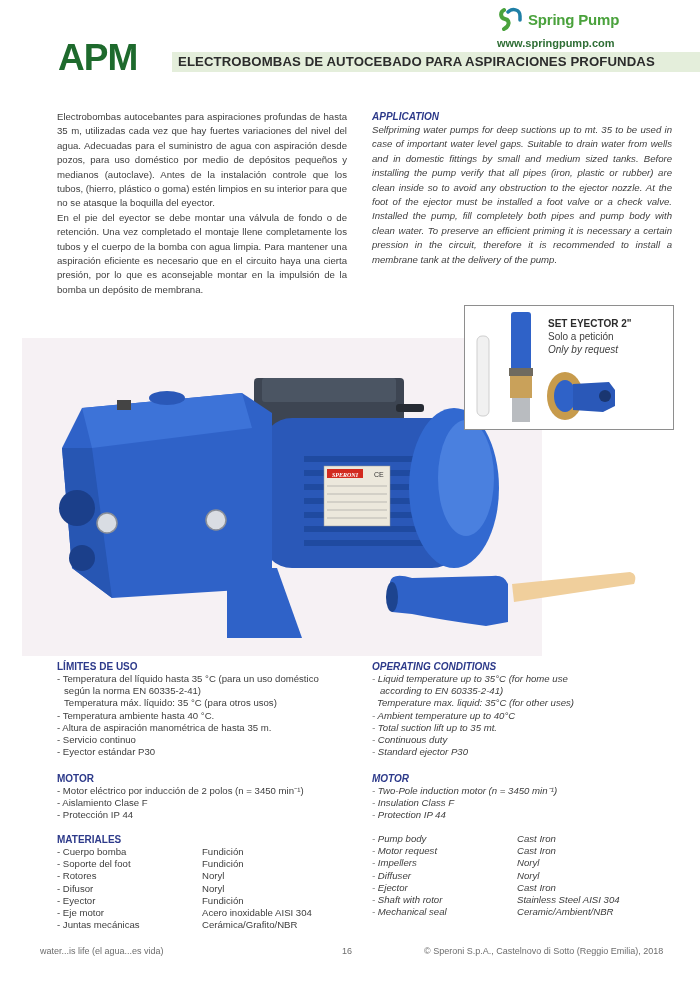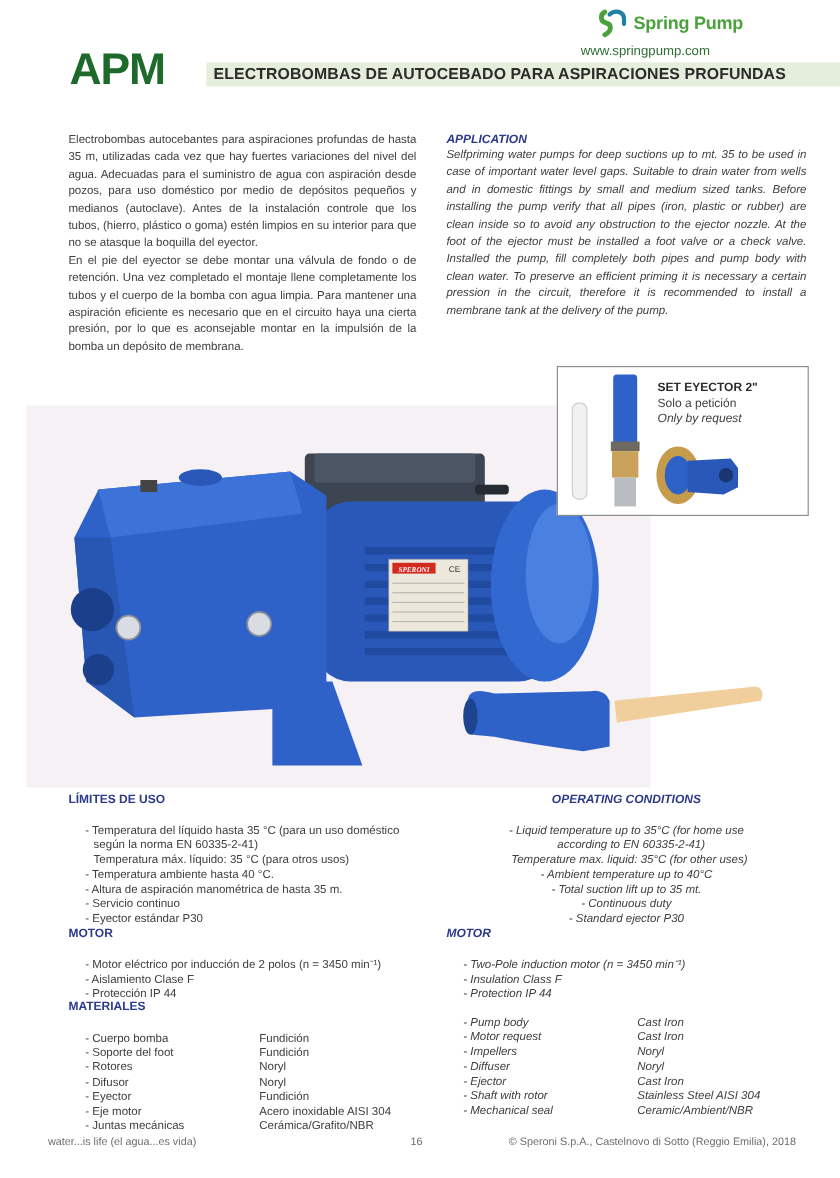--- a/index.html
+++ b/index.html
@@ -2,32 +2,32 @@
 <html><head>
 <meta charset="utf-8">
 <style>
   html, body { margin:0; padding:0; }
   body { width:700px; height:982px; background:#ffffff; position:relative; overflow:hidden;
          font-family:"Liberation Sans", sans-serif; color:#3a3a3a; }
   .abs { position:absolute; }
   
   .logo { left:498px; top:6px; display:flex; align-items:center; gap:4px; }
   .logo-text { font-size:15px; color:#4aa23c; font-weight:bold; letter-spacing:-0.2px; }
-  .url { left:484px; top:37px; font-size:11px; color:#2f6e35; font-weight:normal; }
+  .url { left:497px; top:37px; font-size:11px; color:#2f6e35; font-weight:bold; }
   .apm { left:58px; top:38px; font-size:37px; font-weight:bold; color:#1e6a2d; letter-spacing:-1px; line-height:40px; }
   .band { left:172px; top:52px; width:528px; height:20px; background:#e4eedb; }
   .band-title { left:178px; top:53px; font-size:13.2px; font-weight:bold; color:#2c2c2c; letter-spacing:0.1px; line-height:18px; }
   
   h3 { margin:0; font-size:10px; font-weight:bold; color:#2d3a8a; line-height:13px; }
   h3.it { font-style:italic; }
   .para { font-size:9.6px; line-height:14.4px; text-align:justify; margin:0; color:#404040; }
   .para.it { font-style:italic; }
   .col-left { left:57px; width:290px; }
   .col-right { left:372px; width:300px; }
-  ul.spec { list-style:none; margin:14px; padding:0; font-size:9.6px; line-height:12.2px; color:#404040; }
+  ul.spec { list-style:none; margin:0; padding:0; font-size:9.6px; line-height:12.2px; color:#404040; }
   ul.spec.it { font-style:italic; }
   ul.spec li { white-space:nowrap; }
   .mat-row { display:flex; }
   .mat-row .k { width:145px; }
   
   .photo { left:22px; top:338px; width:520px; height:318px; background:#f6f1f4; }
   .ej-box { left:464px; top:305px; width:208px; height:123px; background:#fff; border:1px solid #8e8e8e; }
   .ej-title { left:548px; top:318px; font-size:10px; font-weight:bold; color:#2b2b2b; }
   .ej-sub { left:548px; top:330px; font-size:10px; color:#404040; line-height:13px; }
   .footer { top:946px; font-size:9px; color:#6d6d6d; }
@@ -139,21 +139,21 @@
     <li>- Temperatura del líquido hasta 35 °C (para un uso doméstico</li>
     <li style="padding-left:7px;">  según la norma EN 60335-2-41)</li>
     <li style="padding-left:7px;">  Temperatura máx. líquido: 35 °C (para otros usos)</li>
     <li>- Temperatura ambiente hasta 40 °C.</li>
     <li>- Altura de aspiración manométrica de hasta 35 m.</li>
     <li>- Servicio continuo</li>
     <li>- Eyector estándar P30</li>
   </ul>
 </div>
 
-<div class="abs col-right" style="top:660px;text-align:center;">
+<div class="abs col-right" style="top:660px;">
   <h3 class="it">OPERATING CONDITIONS</h3>
   <ul class="spec it">
     <li>- Liquid temperature up to 35°C (for home use</li>
     <li style="padding-left:8px;">   according to EN 60335-2-41)</li>
     <li style="padding-left:5px;">  Temperature max. liquid: 35°C (for other uses)</li>
     <li>- Ambient temperature up to 40°C</li>
     <li>- Total suction lift up to 35 mt.</li>
     <li>- Continuous duty</li>
     <li>- Standard ejector P30</li>
   </ul>

